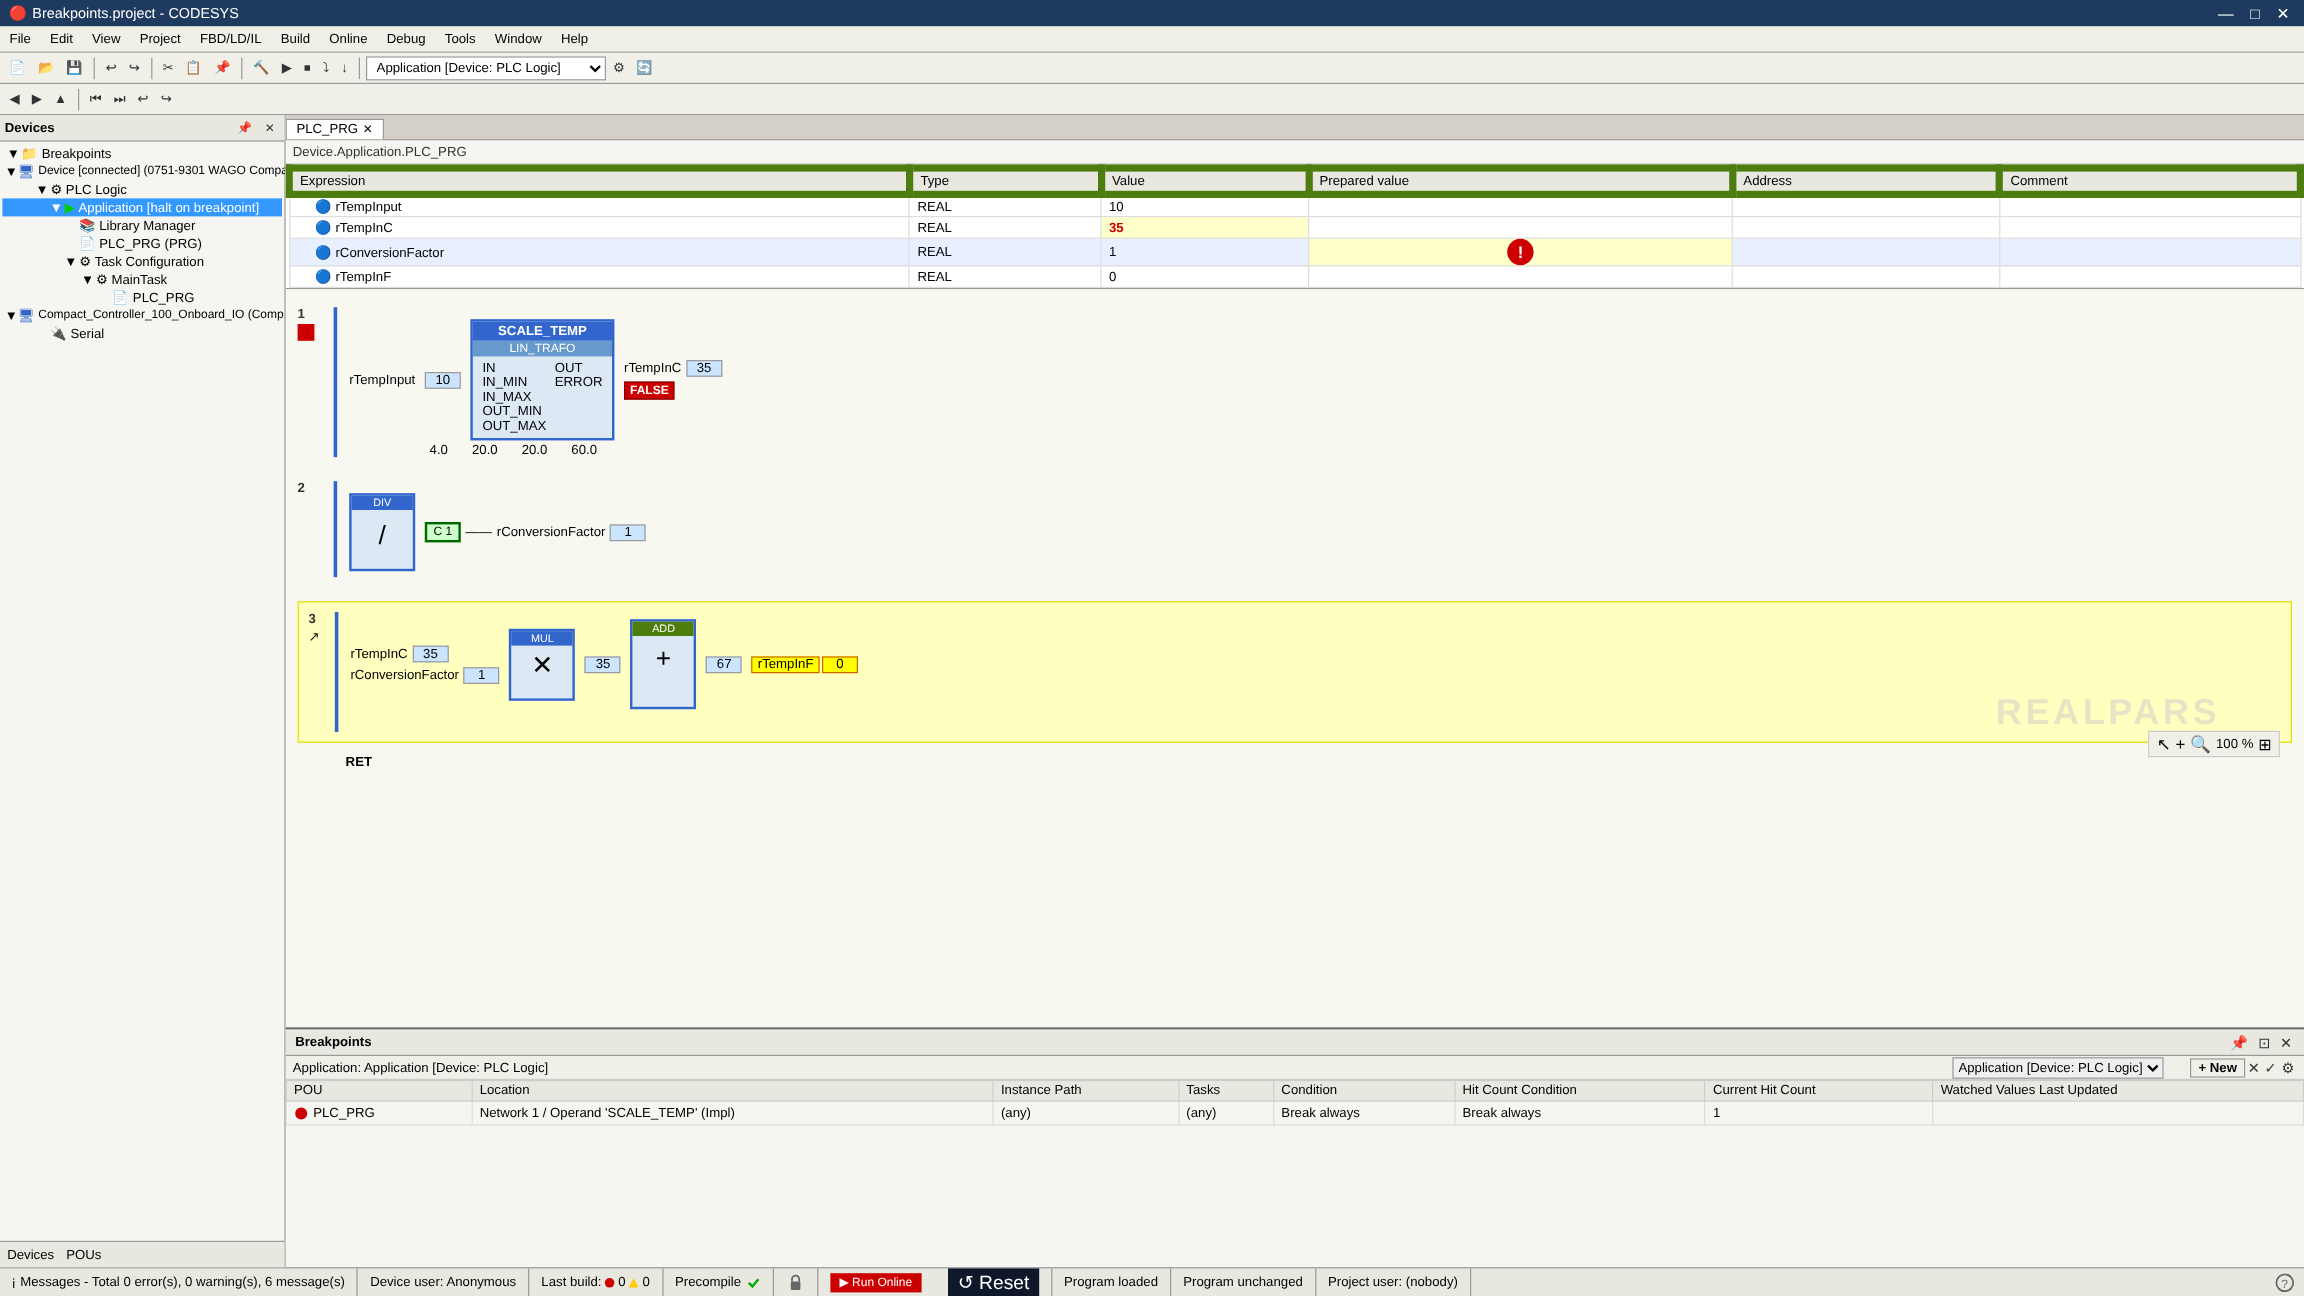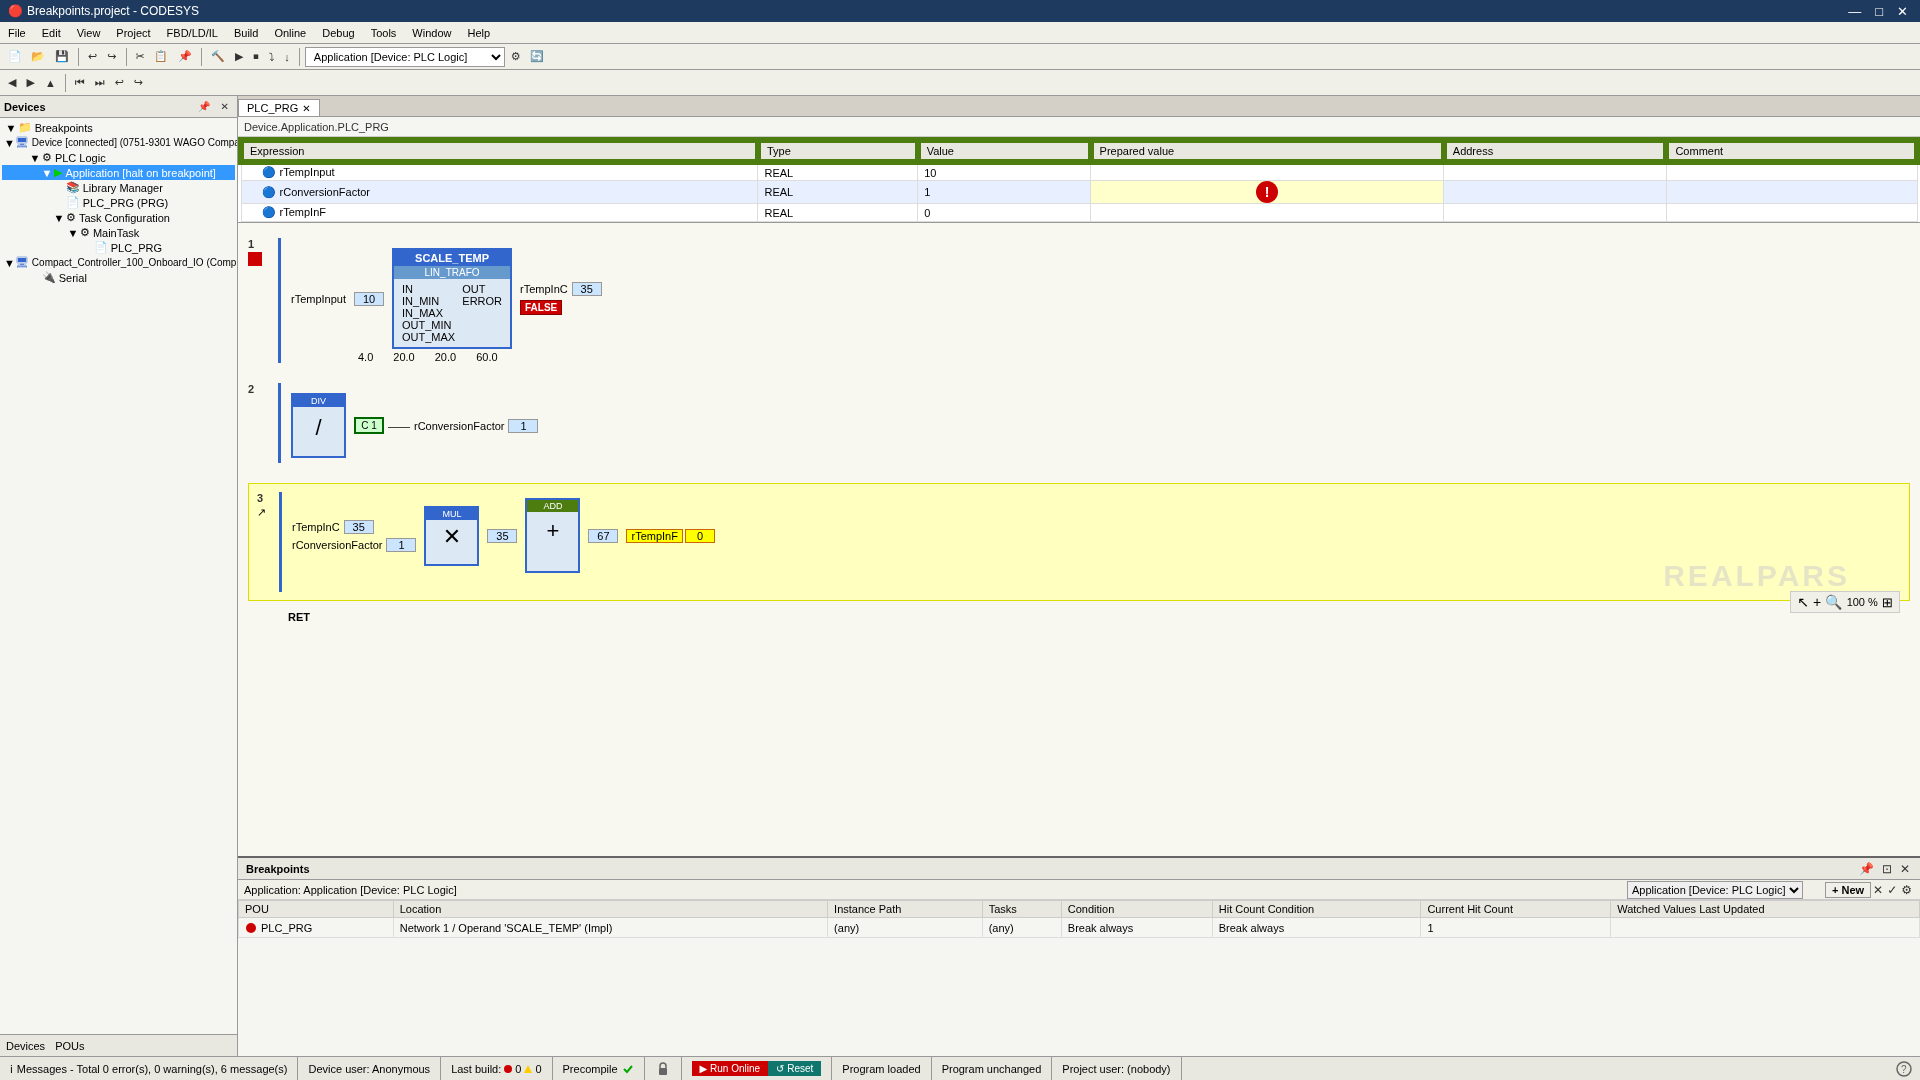--- a/index.html
+++ b/index.html
@@ -274,20 +274,32 @@
               &nbsp;&nbsp;&nbsp;&nbsp;
               <span>🔵</span>
               <span>rTempInput</span>
             </td>
             <td>REAL</td>
             <td>10</td>
             <td></td>
             <td></td>
             <td></td>
           </tr>
+          <tr>
+            <td>
+              &nbsp;&nbsp;&nbsp;&nbsp;
+              <span>🔵</span>
+              <span>rTempInC</span>
+            </td>
+            <td>REAL</td>
+            <td style="background:#ffffcc; color:#cc0000; font-weight:bold">35</td>
+            <td></td>
+            <td></td>
+            <td></td>
+          </tr>
           <tr class="highlight-row">
             <td>
               &nbsp;&nbsp;&nbsp;&nbsp;
               <span>🔵</span>
               <span>rConversionFactor</span>
             </td>
             <td>REAL</td>
             <td>1</td>
             <td style="background:#ffffcc; padding: 0 4px; text-align:center">
               
@@ -543,22 +555,22 @@
         <path d="M2 6 L5 9 L10 3" stroke="#00aa00" stroke-width="2" fill="none"></path>
       </svg>
   </div>
   <div class="status-segment">
     <svg width="16" height="16" viewBox="0 0 16 16">
         <rect x="4" y="7" width="8" height="7" rx="1" fill="#666"></rect>
         <path d="M5 7 V5 A3 3 0 0 1 11 5 V7" fill="none" stroke="#666" stroke-width="1.5"></path>
       </svg>
   </div>
   <div class="status-segment">
-    <button style="background:#cc0000; color:white; border:none; padding:2px 8px; font-size:10px; cursor:pointer; margin-right:0;">▶ Run Online</button>
-    <button style="background:#0f766e; color:white; border:none; padding:2px 8px; font-size:10px; cursor:pointer;">↺ Reset</button>
+    <button style="background:#cc0000; color:white; border:none; padding:2px 8px; font-size:10px; cursor:pointer; margin-right:22px;">▶ Run Online</button>
+    <button style="background:#0f172a; color:white; border:none; padding:2px 8px; font-size:16px; cursor:pointer;">↺ Reset</button>
   </div>
   <div class="status-segment">
     <span>Program loaded</span>
   </div>
   <div class="status-segment">
     <span>Program unchanged</span>
   </div>
   <div class="status-segment">
     <span>Project user: (nobody)</span>
   </div>

